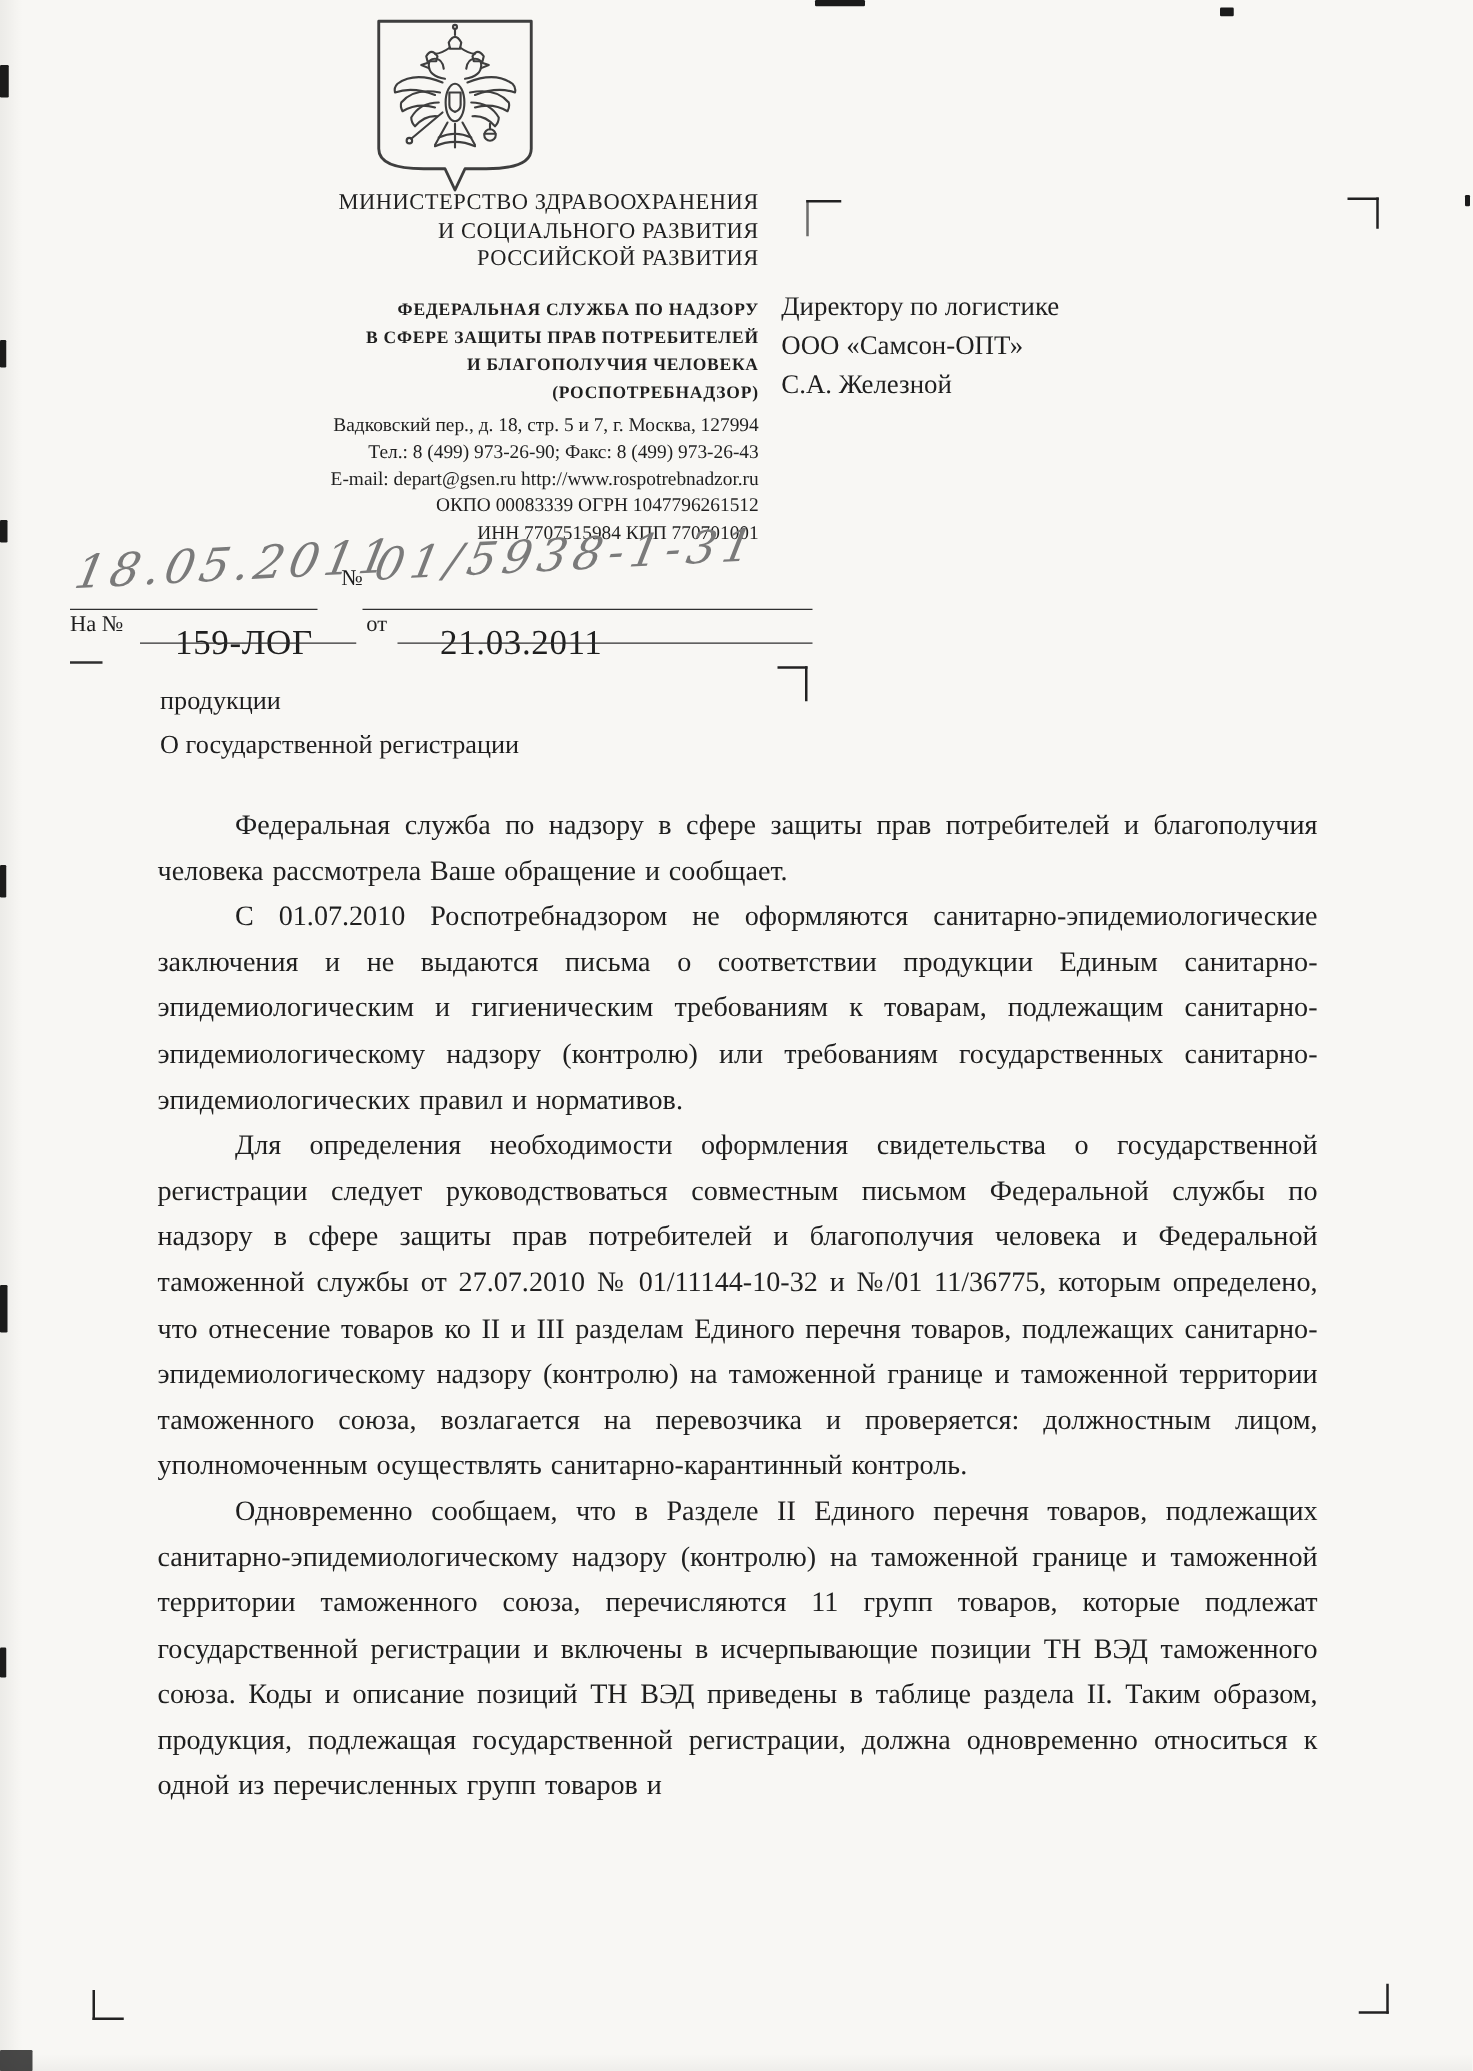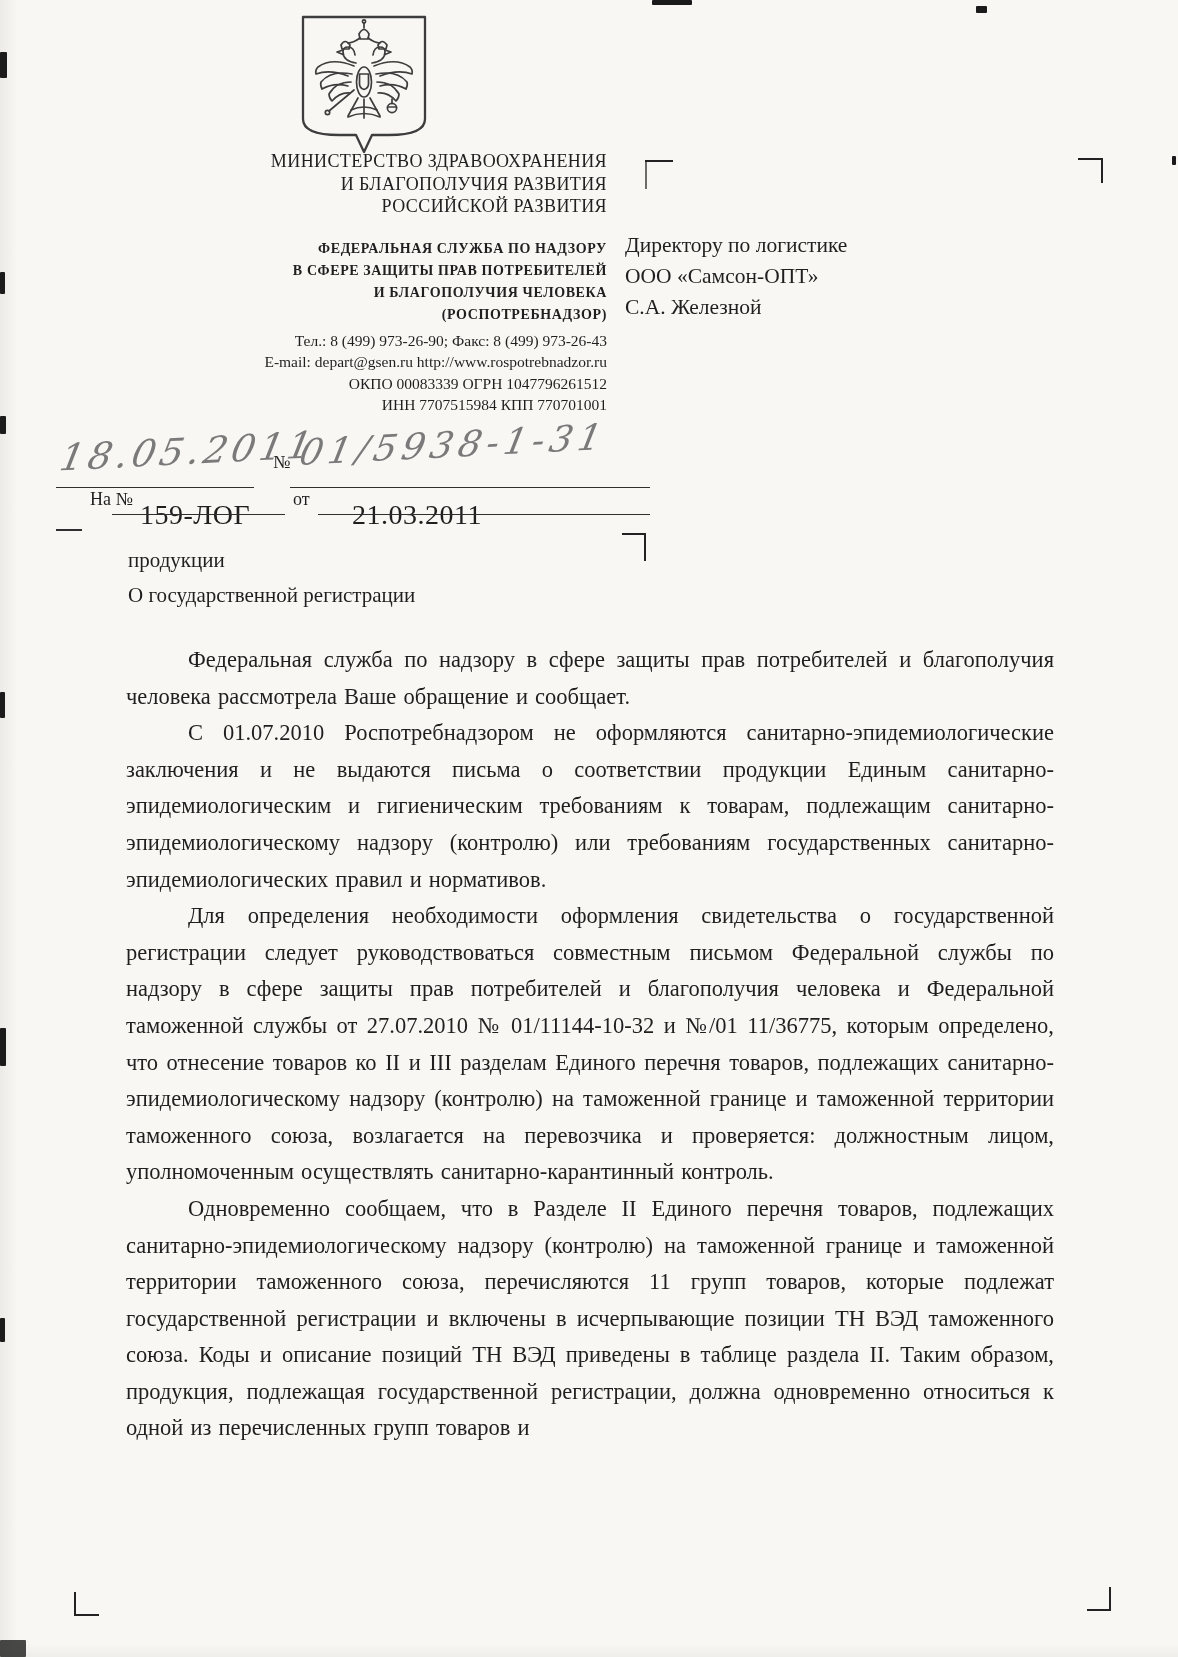--- a/index.html
+++ b/index.html
@@ -103,51 +103,52 @@
       <circle cx="104" cy="96" r="4.6"></circle>
       <line x1="99.5" y1="95" x2="108.5" y2="95"></line>
       <line x1="104" y1="91.4" x2="104" y2="87"></line>
     </g>
   </svg>
 </div>
 
 <div class="letterhead">
   <div>
     <div class="ministry-line">МИНИСТЕРСТВО ЗДРАВООХРАНЕНИЯ</div>
-    <div class="ministry-line">И БЛАГОПОЛУЧИЯ РАЗВИТИЯ</div>
+    <div class="ministry-line">И СОЦИАЛЬНОГО РАЗВИТИЯ</div>
     <div class="ministry-line">РОССИЙСКОЙ РАЗВИТИЯ</div>
   </div>
   <div class="agency-block">
     <div class="agency-line">ФЕДЕРАЛЬНАЯ СЛУЖБА ПО НАДЗОРУ</div>
     <div class="agency-line">В СФЕРЕ ЗАЩИТЫ ПРАВ ПОТРЕБИТЕЛЕЙ</div>
     <div class="agency-line">И БЛАГОПОЛУЧИЯ ЧЕЛОВЕКА</div>
     <div class="agency-line">(РОСПОТРЕБНАДЗОР)</div>
   </div>
   <div class="contacts-block">
+    <div class="contact-line">Вадковский пер., д. 18, стр. 5 и 7,  г. Москва, 127994</div>
     <div class="contact-line">Тел.: 8 (499) 973-26-90; Факс: 8 (499) 973-26-43</div>
     <div class="contact-line">E-mail: depart@gsen.ru  http://www.rospotrebnadzor.ru</div>
     <div class="contact-line">ОКПО 00083339  ОГРН 1047796261512</div>
     <div class="contact-line">ИНН 7707515984  КПП 770701001</div>
   </div>
 </div>
 
 <div class="addressee">
   <div>Директору по логистике</div>
   <div>ООО «Самсон-ОПТ»</div>
   <div>С.А. Железной</div>
 </div>
 
 <div>
   <div class="handwriting hand-date">18.05.2011</div>
   <div class="rule" style="left:56px; top:487px; width:198px;"></div>
   <div class="ref-label" style="left:273px; top:452px;">№</div>
   <div class="handwriting hand-number">01/5938-1-31</div>
   <div class="rule" style="left:290px; top:487px; width:360px;"></div>
 
-  <div class="ref-label" style="left:56px; top:489px;margin-left:34px;">На №</div>
+  <div class="ref-label" style="left:56px; top:489px;">На №</div>
   <div class="typed-over" style="left:140px; top:499px;">159-ЛОГ</div>
   <div class="rule" style="left:112px; top:514px; width:173px; z-index:2;"></div>
   <div class="ref-label" style="left:293px; top:489px;">от</div>
   <div class="typed-over" style="left:352px; top:499px;">21.03.2011</div>
   <div class="rule" style="left:318px; top:514px; width:332px; z-index:2;"></div>
   <div class="rule" style="left:56px; top:529px; width:26px; border-top-width:2px;"></div>
 </div>
 
 <div class="mark">
   <div class="h" style="left:645px; top:160px; width:28px;"></div>

